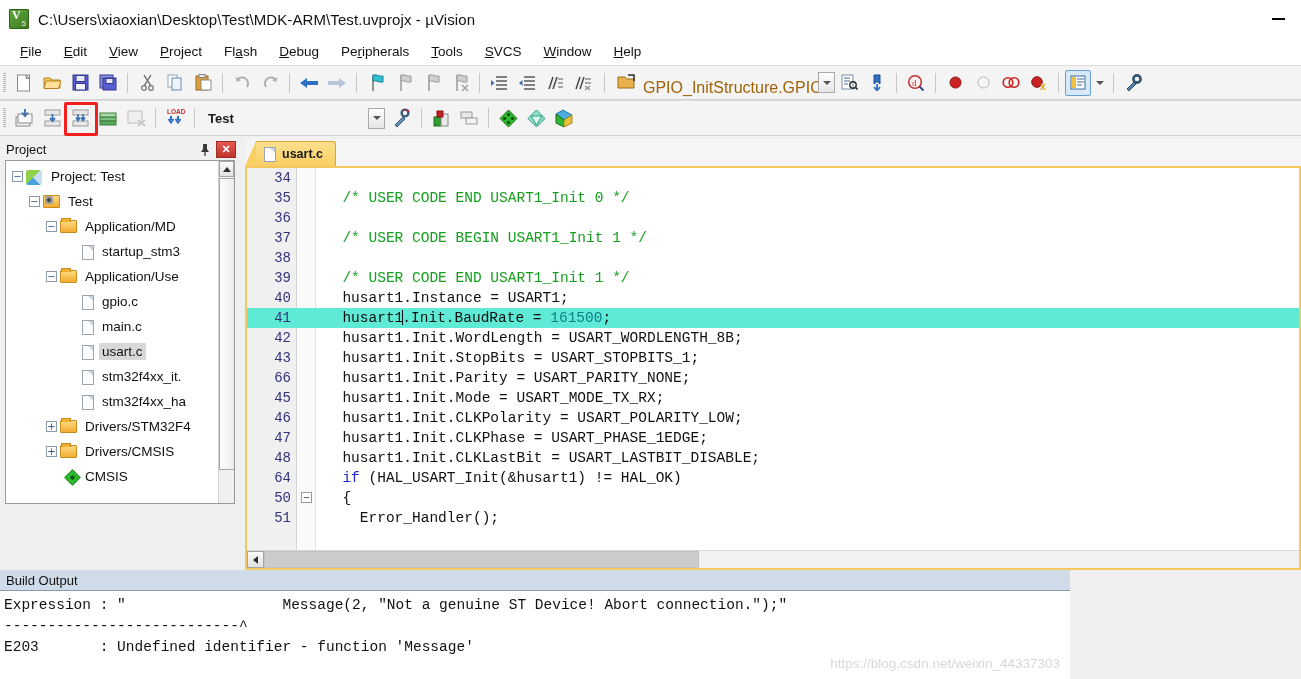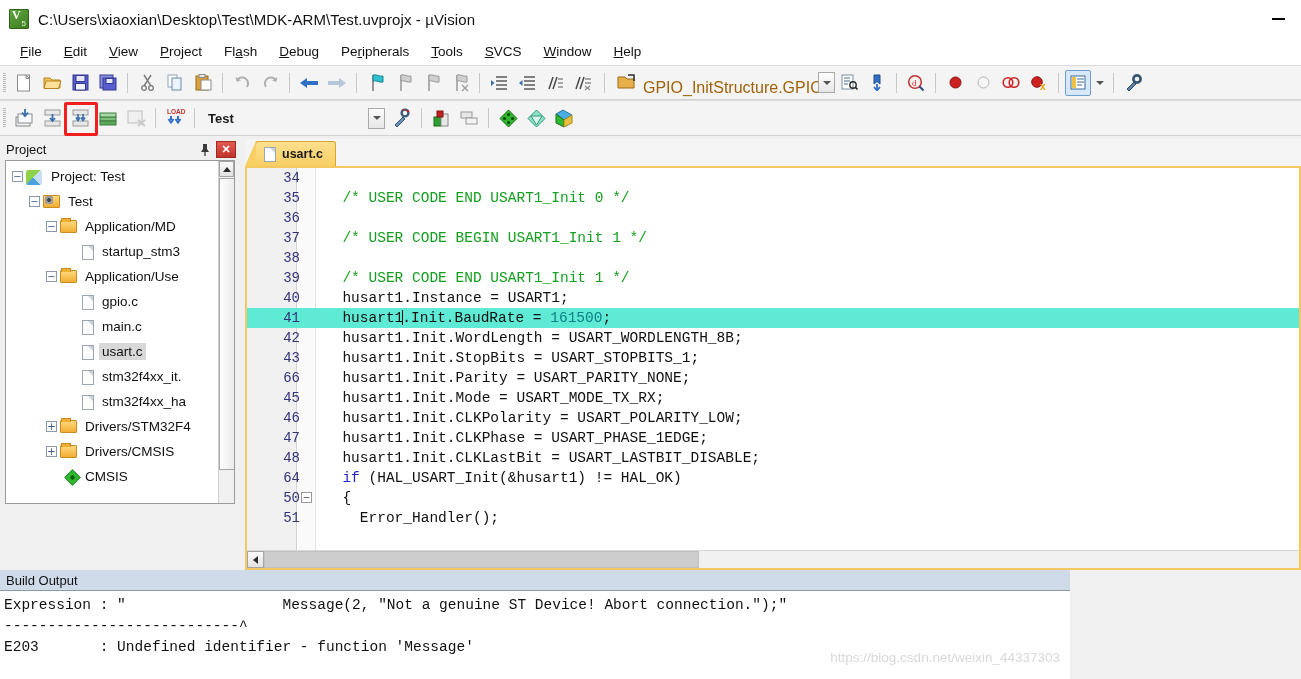--- a/index.html
+++ b/index.html
@@ -274,21 +274,21 @@
   .code-area {
     position: absolute; left: 0; top: 0; right: 0; bottom: 18px; overflow: hidden;
   }
   .code-line {
     position: relative; height: 20px; line-height: 20px;
     font-family: "Liberation Mono", monospace; font-size: 14.5px;
     white-space: pre; color: #111;
   }
   .code-line.hl { background: #5eead4; }
   .ln {
-    position: absolute; left: 9px; width: 44px; text-align: right;
+    position: absolute; left: 0; width: 44px; text-align: right;
     color: #33337a; font-family: "Liberation Mono", monospace; font-size: 14px;
   }
   .fold {
     position: absolute; left: 54px; top: 4px; width: 11px; height: 11px;
     border: 1px solid #9a9a9a; background: #fff; font-size: 9px; line-height: 9px;
     text-align: center; color: #333; font-family: "DejaVu Sans", sans-serif;
   }
   .src { position: absolute; left: 78px; }
   .cmt { color: #14a01e; }
   .kw  { color: #2323cf; }
@@ -315,21 +315,21 @@
   .build-body {
     position: absolute; left: 0; top: 20px; right: 0; bottom: 0;
     background: #ffffff; border-top: 1px solid #8a9aab;
     padding: 4px 0 0 4px; overflow: hidden;
   }
   .build-line {
     font-family: "Liberation Mono", monospace; font-size: 14.5px;
     color: #111; white-space: pre; height: 21px; line-height: 21px;
   }
   .watermark {
-    position: absolute; right: 10px; bottom: 14px;
+    position: absolute; right: 10px; bottom: 8px;
     font-size: 13.5px; color: #d8d8d8; white-space: nowrap; text-align: center;
   }
 </style>
 </head>
 <body>
 
 <div id="app">
 
   <div class="titlebar">
     <div class="title-icon"></div>

